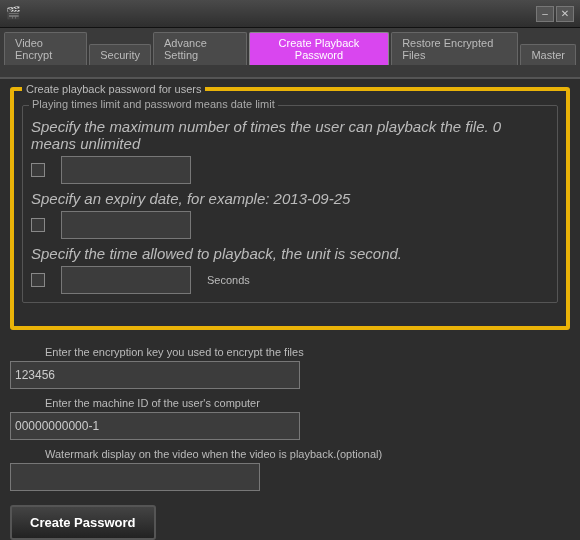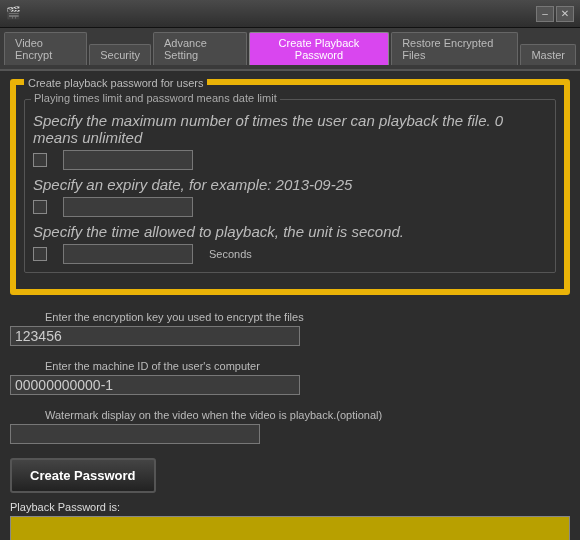--- a/index.html
+++ b/index.html
@@ -51,21 +51,21 @@
       display: flex;
       align-items: center;
       justify-content: center;
     }
 
     
     .tab-bar {
       background: #3a3a3a;
       display: flex;
       align-items: flex-end;
-      padding: 4px 4px 4px;
+      padding: 4px 4px 12px;
       border-bottom: 2px solid #555;
       gap: 2px;
     }
     .tab {
       padding: 4px 10px;
       background: #4a4a4a;
       border: 1px solid #666;
       border-bottom: none;
       color: #bbb;
       font-size: 11px;
@@ -81,23 +81,23 @@
 
     
     .main-content {
       padding: 8px 10px;
       height: calc(540px - 28px - 34px);
       overflow-y: auto;
     }
 
     
     .group-box {
-      border: 6px solid #eab308;
+      border: 4px solid #eab308;
       border-radius: 3px;
-      padding: 6px 8px 16px;
+      padding: 6px 8px 23px;
       margin-bottom: 16px;
       position: relative;
     }
     .group-box-title {
       position: absolute;
       top: -8px;
       left: 8px;
       background: #2d2d2d;
       padding: 0 4px;
       color: #bbb;
@@ -143,37 +143,37 @@
       background: #3a3a3a;
       border: 1px solid #888;
       display: inline-block;
       flex-shrink: 0;
       cursor: pointer;
     }
     .text-input {
       background: #3c3c3c;
       border: 1px solid #777;
       color: #ccc;
-      font-size: 14px;
+      font-size: 12px;
       padding: 2px 4px;
-      height: 20px;
+      height: 28px;
     }
     .input-wide { width: 130px; }
 
     .seconds-label {
       color: #bbb;
       font-size: 11px;
     }
 
     
     .section-label {
       color: #bbb;
       font-size: 11px;
       margin-bottom: 3px;
-      margin-top: 14px;
+      margin-top: 8px;
       padding-left: 35px;
     }
     .input-block {
       margin-bottom: 6px;
     }
 
     
     .create-btn {
       background: linear-gradient(to bottom, #444, #222);
       border: 2px solid #555;

